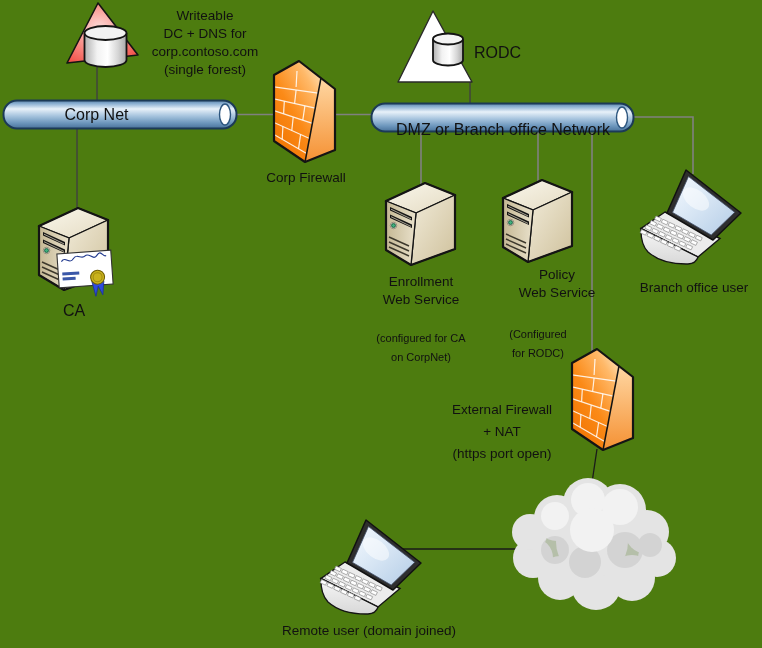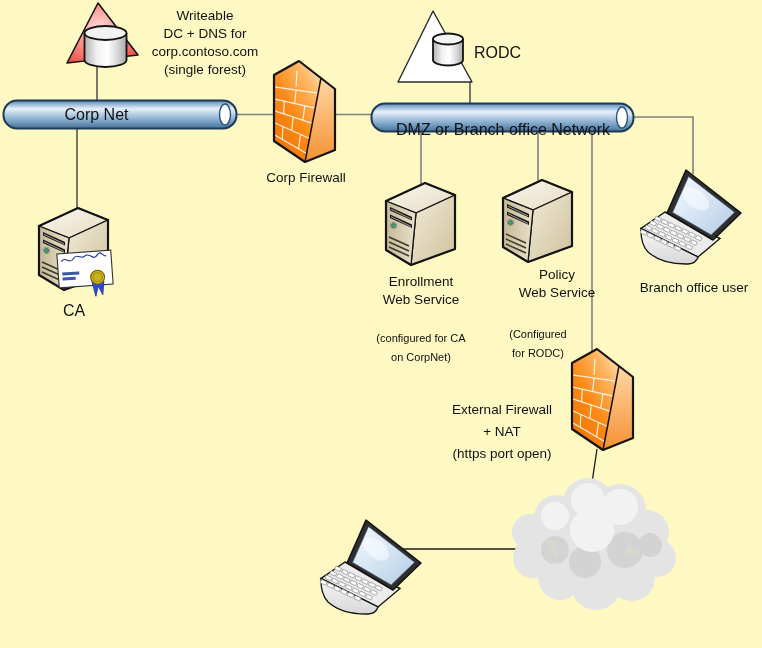--- a/index.html
+++ b/index.html
@@ -1,17 +1,17 @@
 <!DOCTYPE html>
 <html><head>
 <meta charset="utf-8">
 <style>
   html,body{margin:0;padding:0;background:#ffffff;}
   .canvas{
-    position:relative;width:762px;height:648px;background:#fef9c3;overflow:hidden;
+    position:relative;width:762px;height:648px;background:#4d7c0f;overflow:hidden;
     font-family:"Liberation Sans", sans-serif;color:#1a1a1a;
   }
   .canvas svg{position:absolute;}
   .lbl{
     position:absolute;z-index:3;text-align:center;white-space:pre-line;
     font-size:13.5px;line-height:18px;color:#111;
   }
   .lbl.small{font-size:11px;line-height:19px;margin-top:20px;}
   .lbl.pipe-text{font-size:16px;line-height:20px;}
   .lbl.wide{line-height:22px;}
@@ -245,14 +245,15 @@
 on CorpNet)</div>
   <div class="lbl" style="left:499px;top:266px;width:116px">Policy
 Web Service</div>
   <div class="lbl small" style="left:480px;top:305px;width:116px">(Configured
 for RODC)</div>
   <div class="lbl" style="left:624px;top:279px;width:140px">Branch office user</div>
   <div class="lbl pipe-text" style="left:46px;top:301px;width:56px">CA</div>
   <div class="lbl wide" style="left:429px;top:399px;width:146px">External Firewall
 + NAT
 (https port open)</div>
+  <div class="lbl" style="left:256px;top:622px;width:226px">Remote user (domain joined)</div>
 
 </div>
 
 </body></html>

